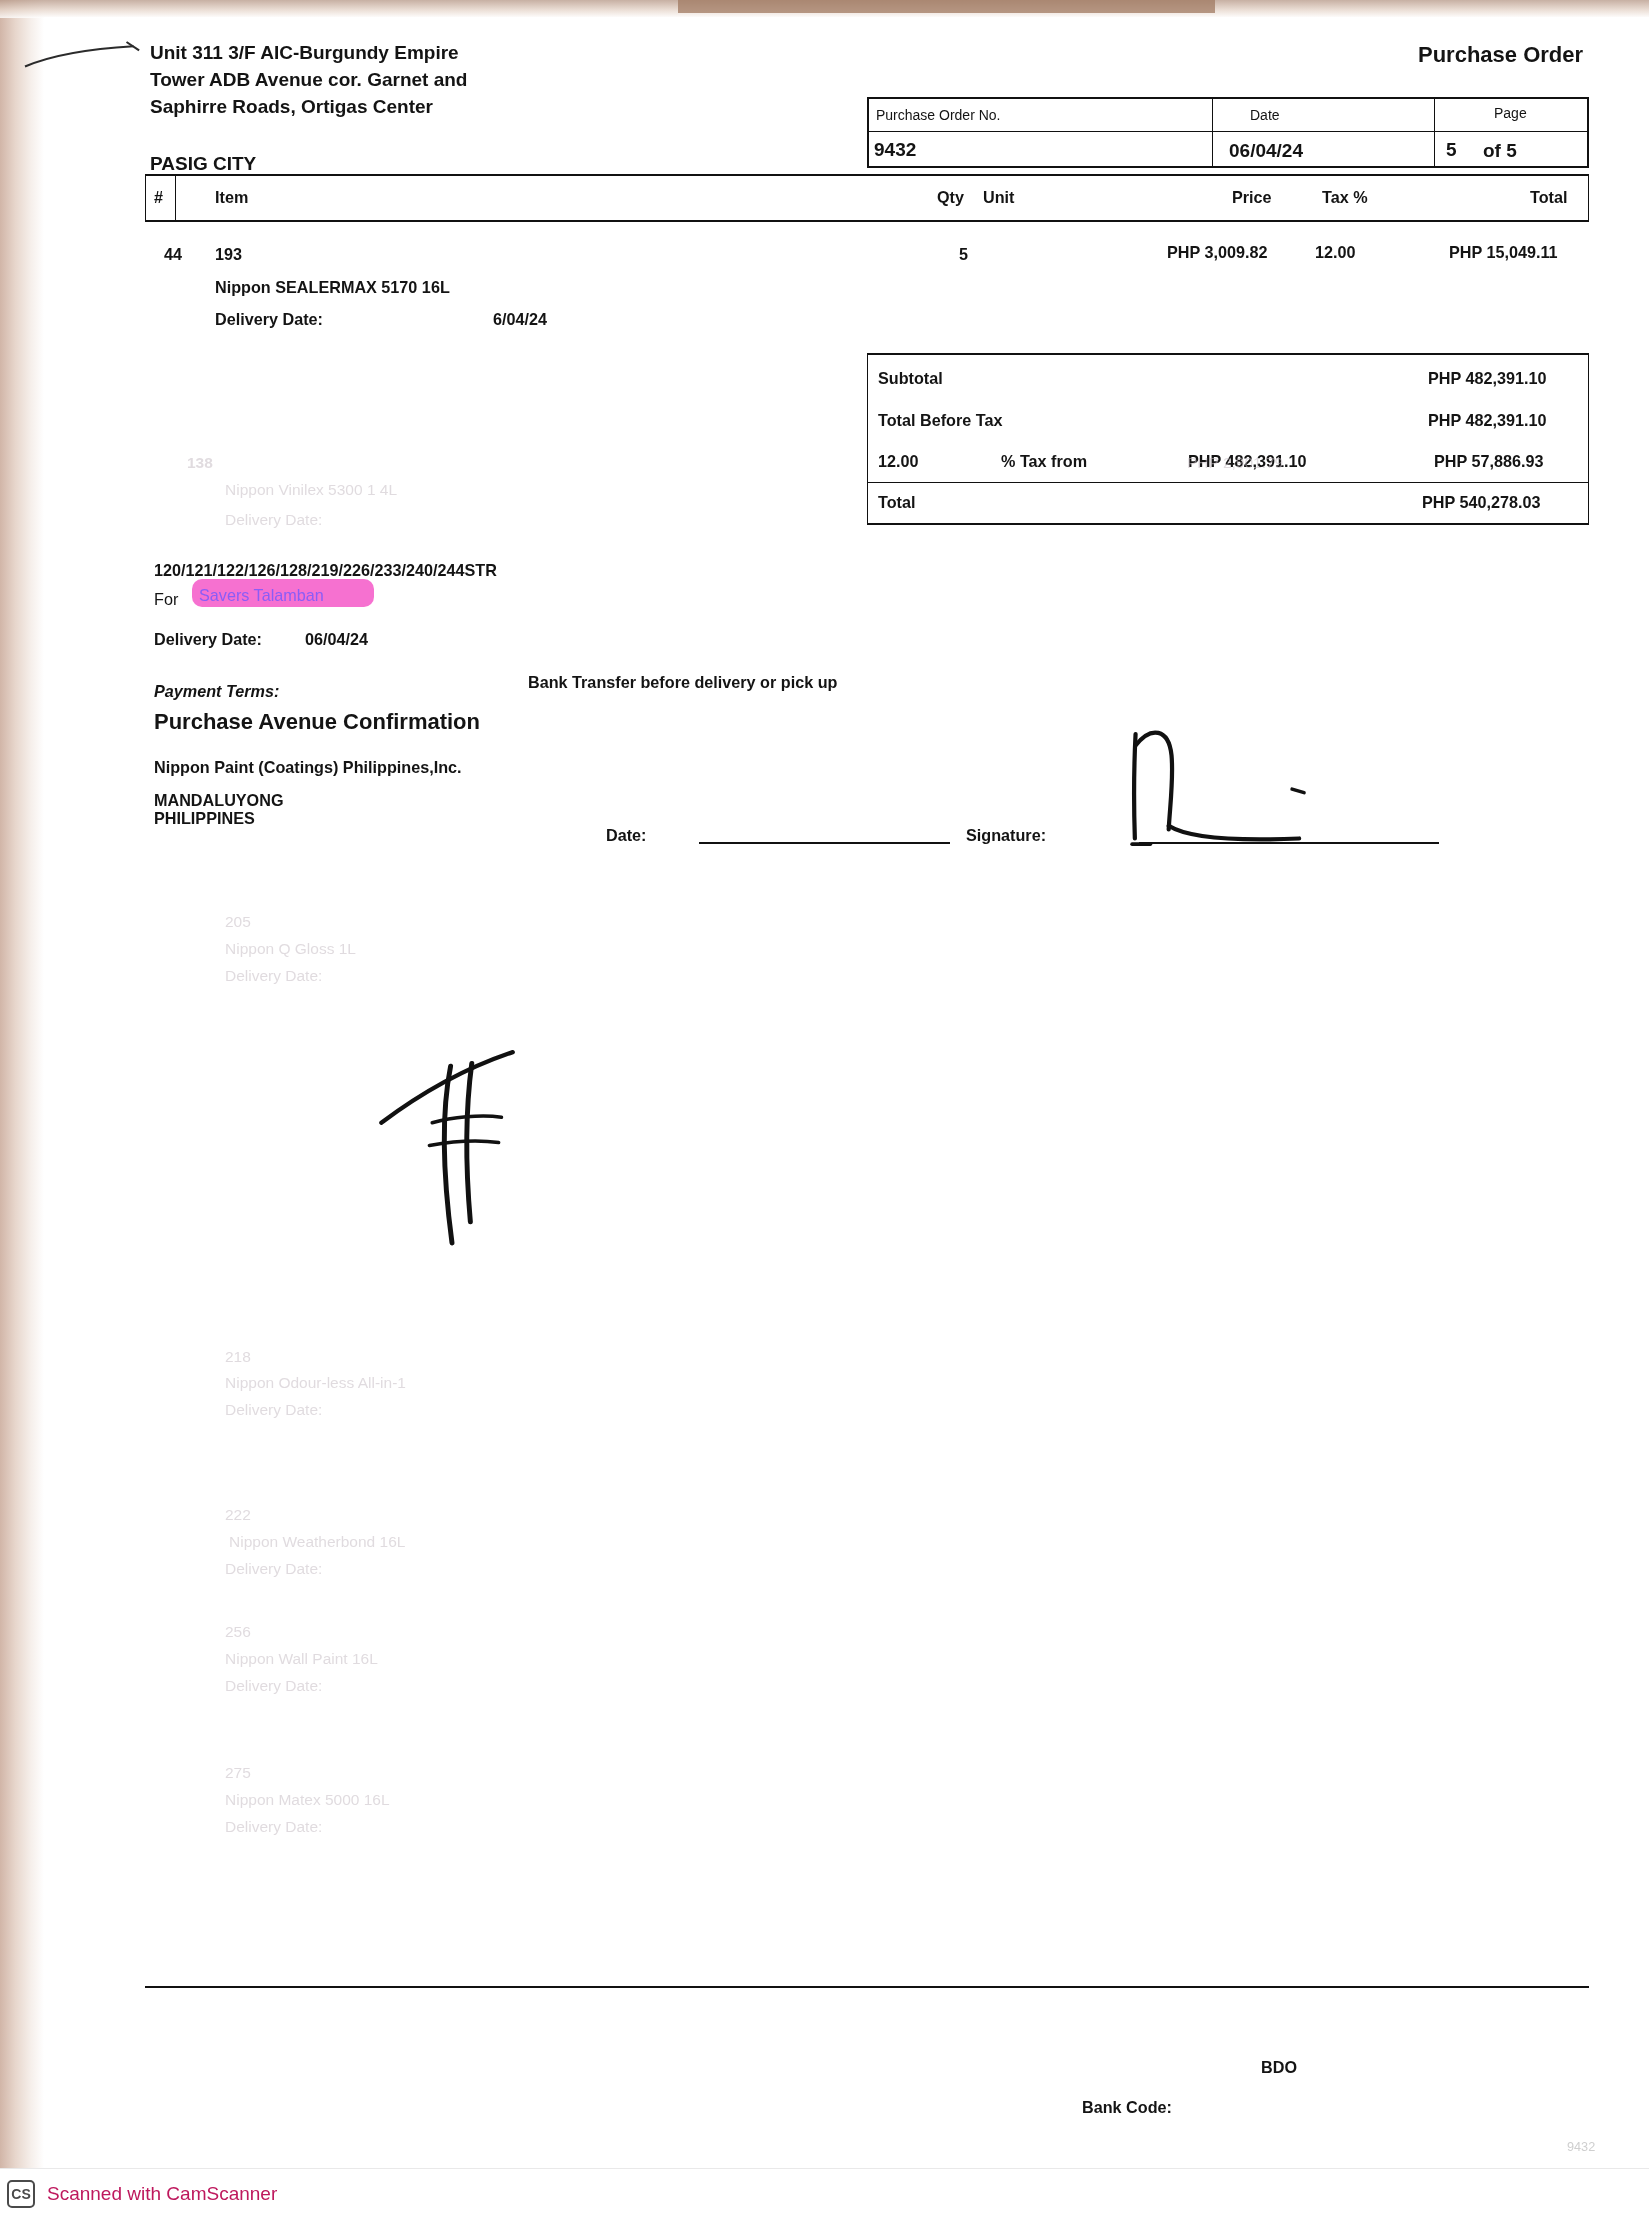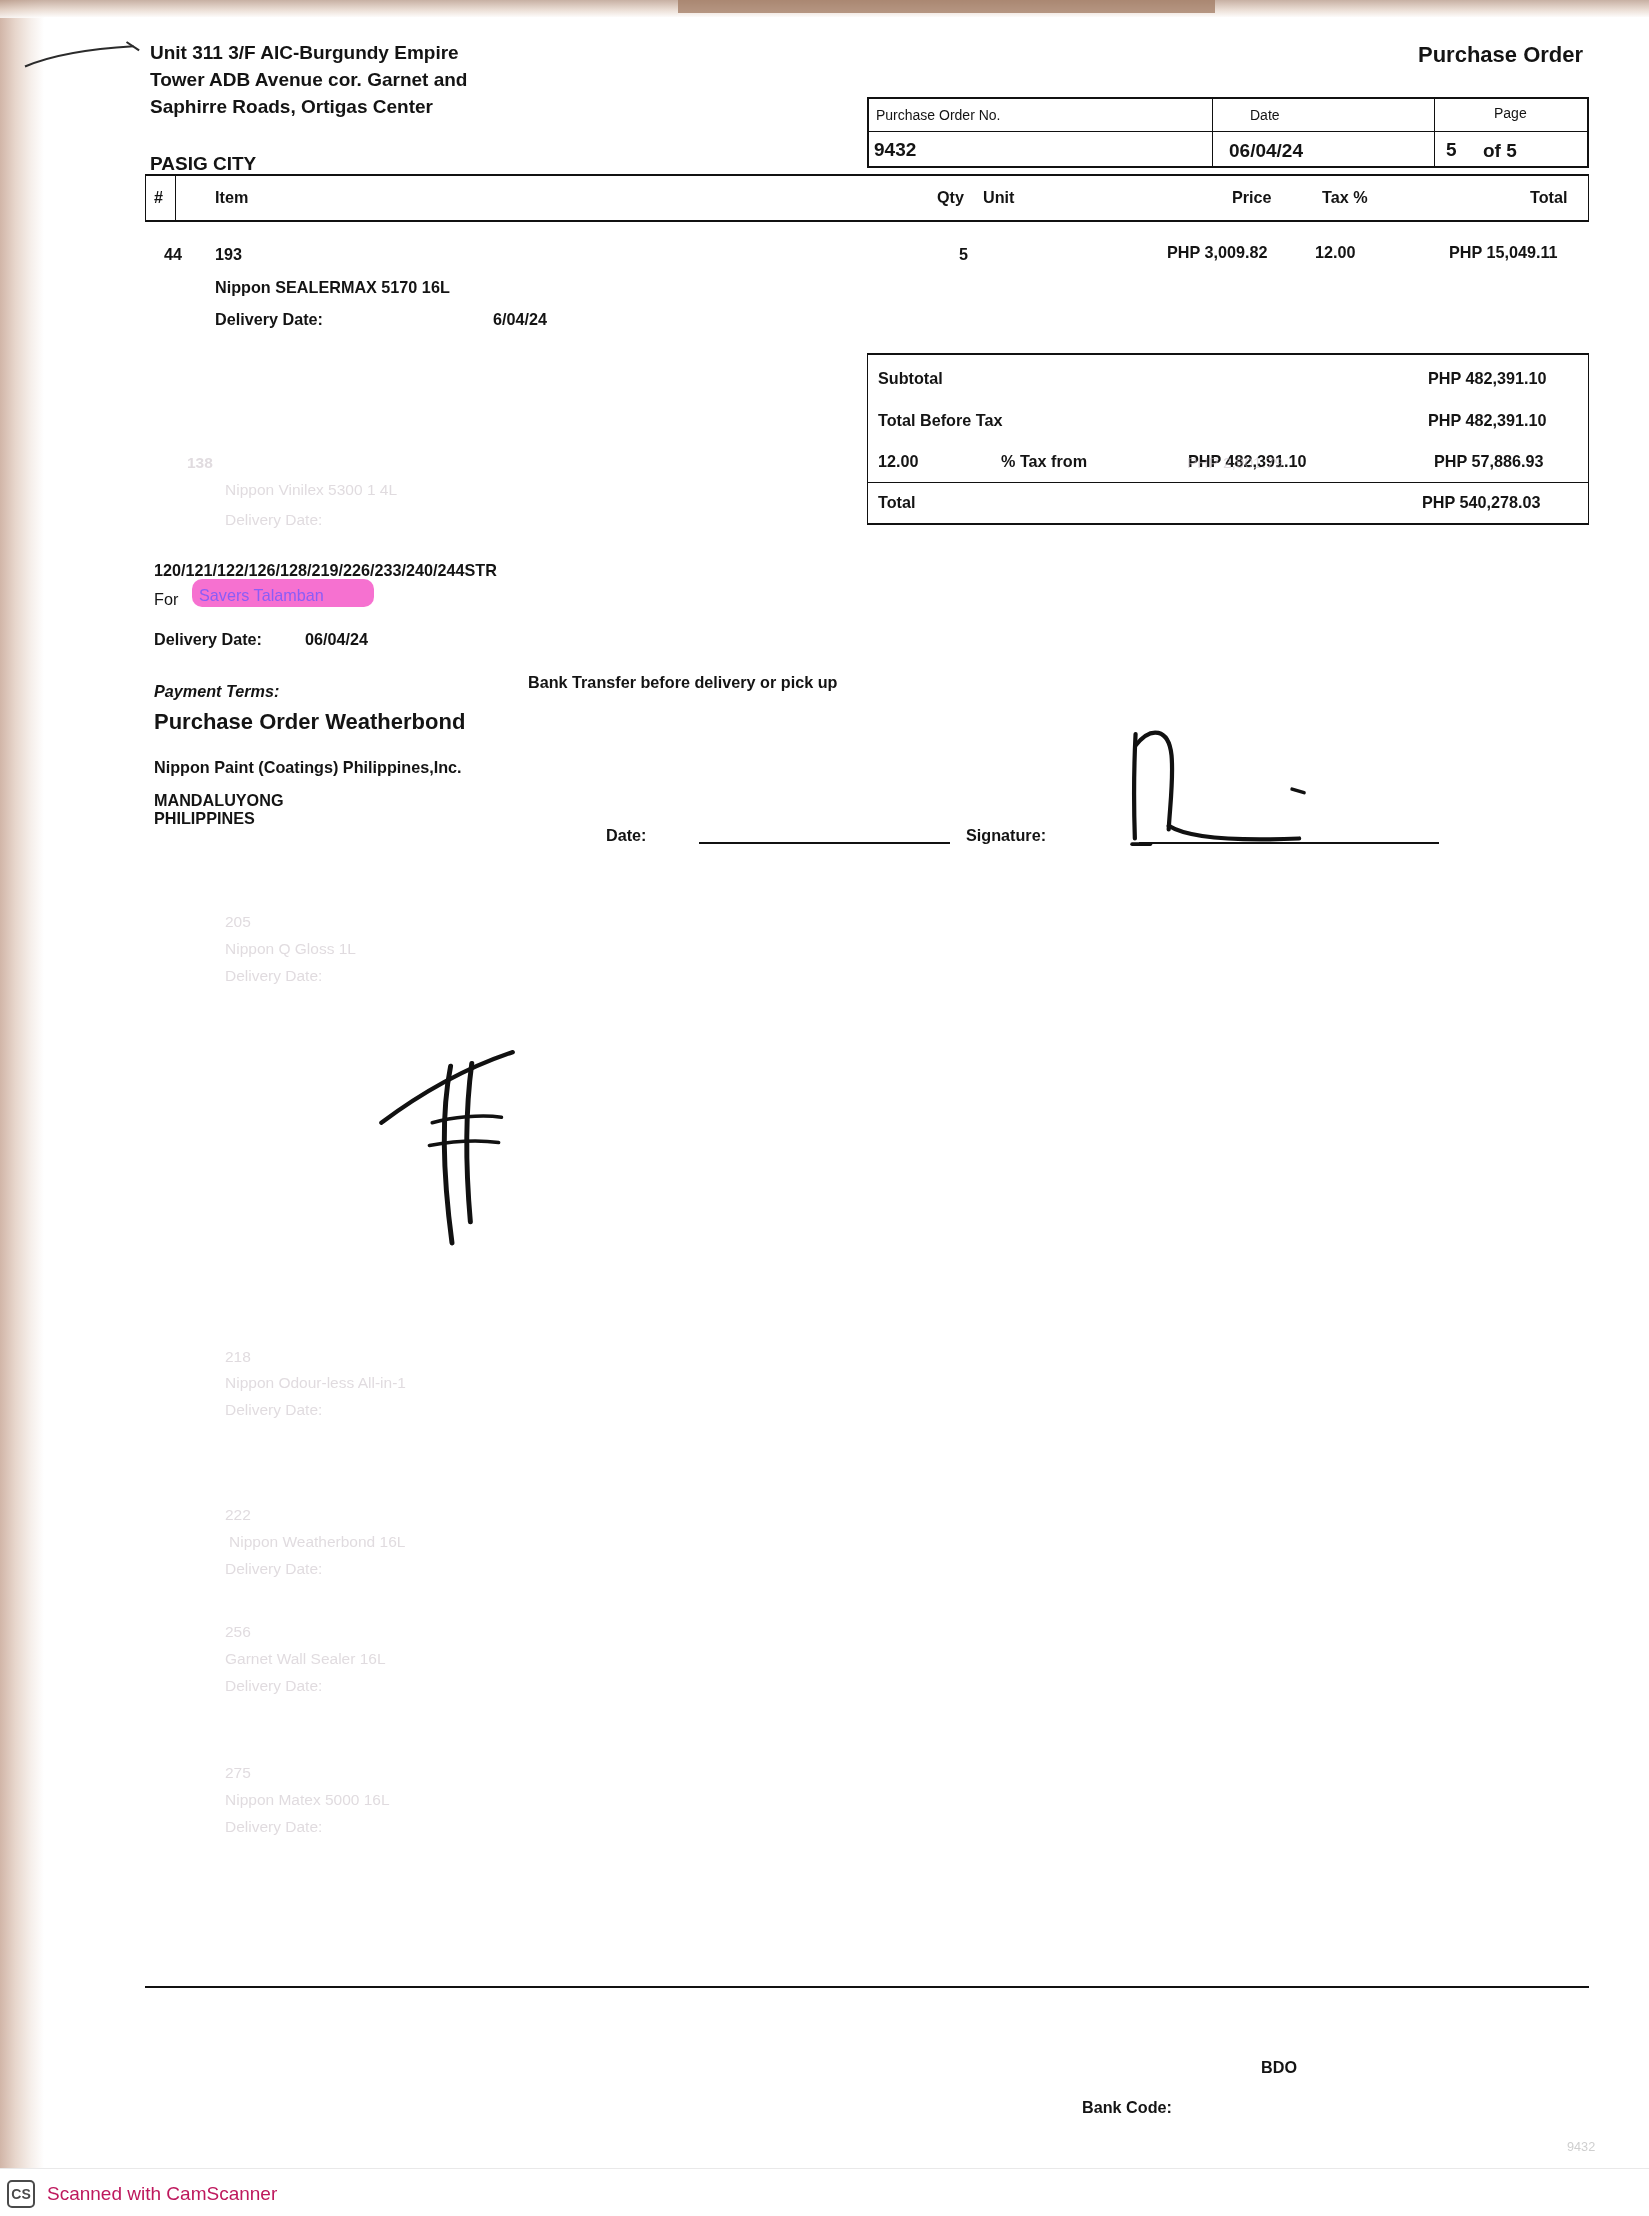--- a/index.html
+++ b/index.html
@@ -231,21 +231,21 @@
   <div class="t" style="left:154px; top:589px;">For</div>
   <div class="highlight" style="left:192px; top:579px; width:182px; height:28px;"></div>
   <div class="highlight-text" style="left:199px; top:586px;">Savers Talamban</div>
 
   <div class="t b" style="left:154px; top:629px;">Delivery Date:</div>
   <div class="t b" style="left:305px; top:629px;">06/04/24</div>
 
   <div class="t b" style="left:154px; top:681px;font-style:italic;">Payment Terms:</div>
   <div class="t b" style="left:528px; top:672px;">Bank Transfer before delivery or pick up</div>
 
-  <div class="t b xl" style="left:154px; top:708px;">Purchase Order Weatherbond</div>
+  <div class="t b xl" style="left:154px; top:708px;">Purchase Avenue Confirmation</div>
 
   <div class="t b" style="left:154px; top:757px;">Nippon Paint (Coatings) Philippines,Inc.</div>
   <div class="t b" style="left:154px; top:790px;">MANDALUYONG</div>
   <div class="t b" style="left:154px; top:808px;">PHILIPPINES</div>
 
   <div class="t b" style="left:606px; top:825px;">Date:</div>
   <div class="rule" style="left:699px; top:842px; width:251px; height:2.1px;"></div>
   <div class="t b" style="left:966px; top:825px;">Signature:</div>
   <div class="rule" style="left:1139px; top:842px; width:300px; height:2.1px;"></div>
 
@@ -272,21 +272,21 @@
   <div class="ghost" style="left:225px; top:865px;">205</div>
   <div class="ghost" style="left:225px; top:892px;">Nippon Q Gloss 1L</div>
   <div class="ghost" style="left:225px; top:919px;">Delivery Date:</div>
   <div class="ghost" style="left:225px; top:1300px;">218</div>
   <div class="ghost" style="left:225px; top:1326px;">Nippon Odour-less All-in-1</div>
   <div class="ghost" style="left:225px; top:1353px;">Delivery Date:</div>
   <div class="ghost" style="left:225px; top:1458px;">222</div>
   <div class="ghost" style="left:229px; top:1485px;">Nippon Weatherbond 16L</div>
   <div class="ghost" style="left:225px; top:1512px;">Delivery Date:</div>
   <div class="ghost" style="left:225px; top:1575px;">256</div>
-  <div class="ghost" style="left:225px; top:1602px;">Garnet Wall Sealer 16L</div>
+  <div class="ghost" style="left:225px; top:1602px;">Nippon Wall Paint 16L</div>
   <div class="ghost" style="left:225px; top:1629px;">Delivery Date:</div>
   <div class="ghost" style="left:225px; top:1716px;">275</div>
   <div class="ghost" style="left:225px; top:1743px;">Nippon Matex 5000 16L</div>
   <div class="ghost" style="left:225px; top:1770px;">Delivery Date:</div>
 
   <div class="hline-thick" style="left:145px; top:1986px; width:1444px; height:2.1px;"></div>
 
   <div class="t b" style="left:1082px; top:2057px;margin-top:40px;">Bank Code:</div>
   <div class="t b" style="left:1261px; top:2057px;">BDO</div>
 

